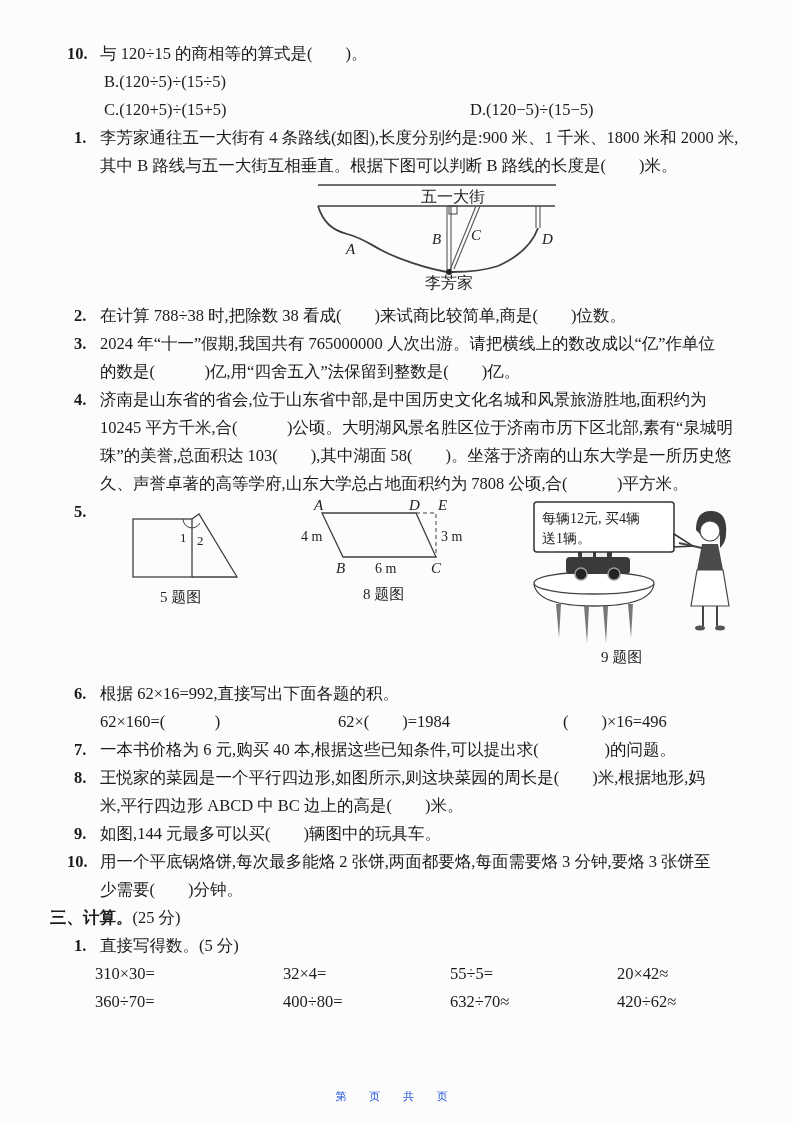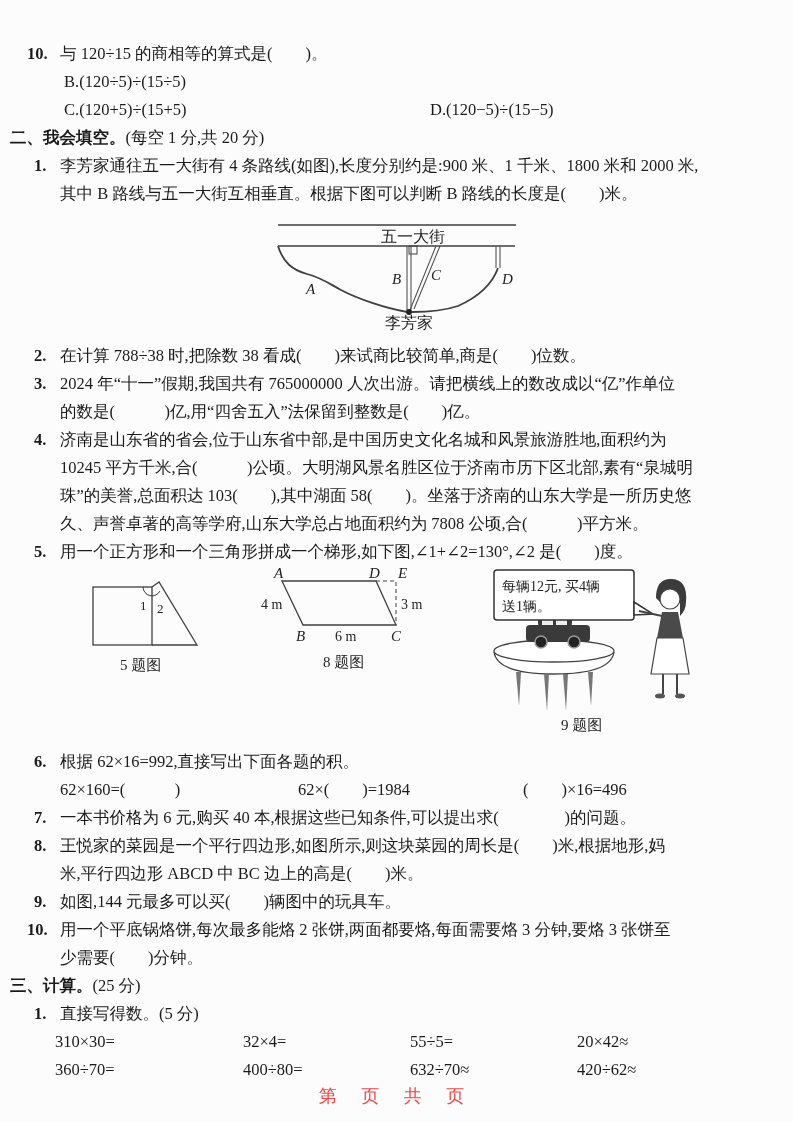--- a/index.html
+++ b/index.html
@@ -1,65 +1,62 @@
 <!DOCTYPE html>
 <html><head>
 <meta charset="utf-8">
 <style>
   html,body{margin:0;padding:0;background:#e8e8e8}
   .page{
     position:relative;width:793px;height:1122px;background:#fcfcfc;
     font-family:"Liberation Serif","DejaVu Serif",serif;
     font-size:16.5px;line-height:28px;color:#1b1b1b;
-    box-sizing:border-box;padding-top:40px;overflow:hidden;margin:0 auto;
+    box-sizing:border-box;padding-top:40px;overflow:hidden;margin:0 auto;padding-left:40px;
   }
   .qitem{position:relative;padding-left:60px;white-space:nowrap}
   .qitem .num{position:absolute;left:34px;font-weight:bold}
   .qitem.two .num{left:27px}
   .cont{padding-left:60px;white-space:nowrap}
   .optrow{display:flex;padding-left:64px;white-space:nowrap}
   .optrow .oc{width:366px}
   .sec{padding-left:10px;white-space:nowrap}
   .sect{font-weight:bold}
   .ul{text-underline-offset:3px}
   .eqrow{display:flex;padding-left:60px;white-space:nowrap}
   .eqrow .e1{width:238px}.eqrow .e2{width:225px}
   .calcrow{display:flex;padding-left:55px;white-space:nowrap}
   .calcrow .c1{width:188px}.calcrow .c2{width:167px}.calcrow .c3{width:167px}
   .figrow{position:relative;height:182px}
   .figrow svg{position:absolute}
-  .fig1wrap{margin:14px 0 4px 250px;height:116px}
+  .fig1wrap{margin:2px 0 4px 250px;height:116px}
   svg{display:block}
   svg text{font-family:"Liberation Serif","DejaVu Serif",serif;fill:#222}
   .cap{font-size:15px}
   .lab{font-style:italic;font-size:15px}
   .bub{font-size:14px}
   .footer{position:absolute;left:0;right:0;bottom:12px;text-align:center;
-          font-size:18px;letter-spacing:10px;color:#ef4444}
+          font-size:11px;letter-spacing:10px;color:#1d4ed8}
 </style>
 </head>
 <body>
 
 <div class="page">
 
   <div class="qitem two">
     <span class="num">10.</span>
     <span>与 120÷15 的商相等的算式是(　　)。</span>
   </div>
   <div class="optrow">
     <span>B.(120÷5)÷(15÷5)</span>
   </div>
   <div class="optrow">
     <span class="oc">C.(120+5)÷(15+5)</span>
     <span>D.(120−5)÷(15−5)</span>
   </div>
 
-  <div class="sec">
-    <span class="sect">二、我会填空。</span><span>(每空 1 分,共 20 分)</span>
-  </div>
 
   <div class="qitem">
     <span class="num">1.</span>
     <span>李芳家通往五一大街有 4 条路线(如图),长度分别约是:900 米、1 千米、1800 米和 2000 米,</span>
   </div>
   <div class="cont">其中 B 路线与五一大街互相垂直。根据下图可以判断 B 路线的长度是(　　)米。</div>
 
   <div class="fig1wrap">
     <svg width="280" height="114" viewBox="0 0 280 114">
       <path d="M28,3 H266" stroke="#3f3f3f" stroke-width="1.3" fill="none"></path>
@@ -94,21 +91,20 @@
   <div class="qitem">
     <span class="num">4.</span>
     <span>济南是山东省的省会,位于山东省中部,是中国历史文化名城和风景旅游胜地,面积约为</span>
   </div>
   <div class="cont">10245 平方千米,合(　　　)公顷。大明湖风景名胜区位于济南市历下区北部,素有“泉城明</div>
   <div class="cont">珠”的美誉,总面积达 103(　　),其中湖面 58(　　)。坐落于济南的山东大学是一所历史悠</div>
   <div class="cont">久、声誉卓著的高等学府,山东大学总占地面积约为 7808 公顷,合(　　　)平方米。</div>
 
   <div class="qitem">
     <span class="num">5.</span>
-    <span>用一个正方形和一个三角形拼成一个梯形,如下图,∠1+∠2=130°,∠2 是(　　)度。</span>
   </div>
 
   <div class="figrow">
 
     <svg style="left:84px;top:8px" width="125" height="102" viewBox="0 0 125 102">
       <rect x="9" y="13" width="59" height="58" fill="none" stroke="#3f3f3f" stroke-width="1.3"></rect>
       <path d="M68,13 L75,8 L113,71 H68" fill="none" stroke="#3f3f3f" stroke-width="1.3"></path>
       <path d="M59,13 A9,9 0 0 0 76,17" fill="none" stroke="#3f3f3f" stroke-width="1"></path>
       <text x="56" y="36" font-size="13">1</text>
       <text x="73" y="39" font-size="13">2</text>

